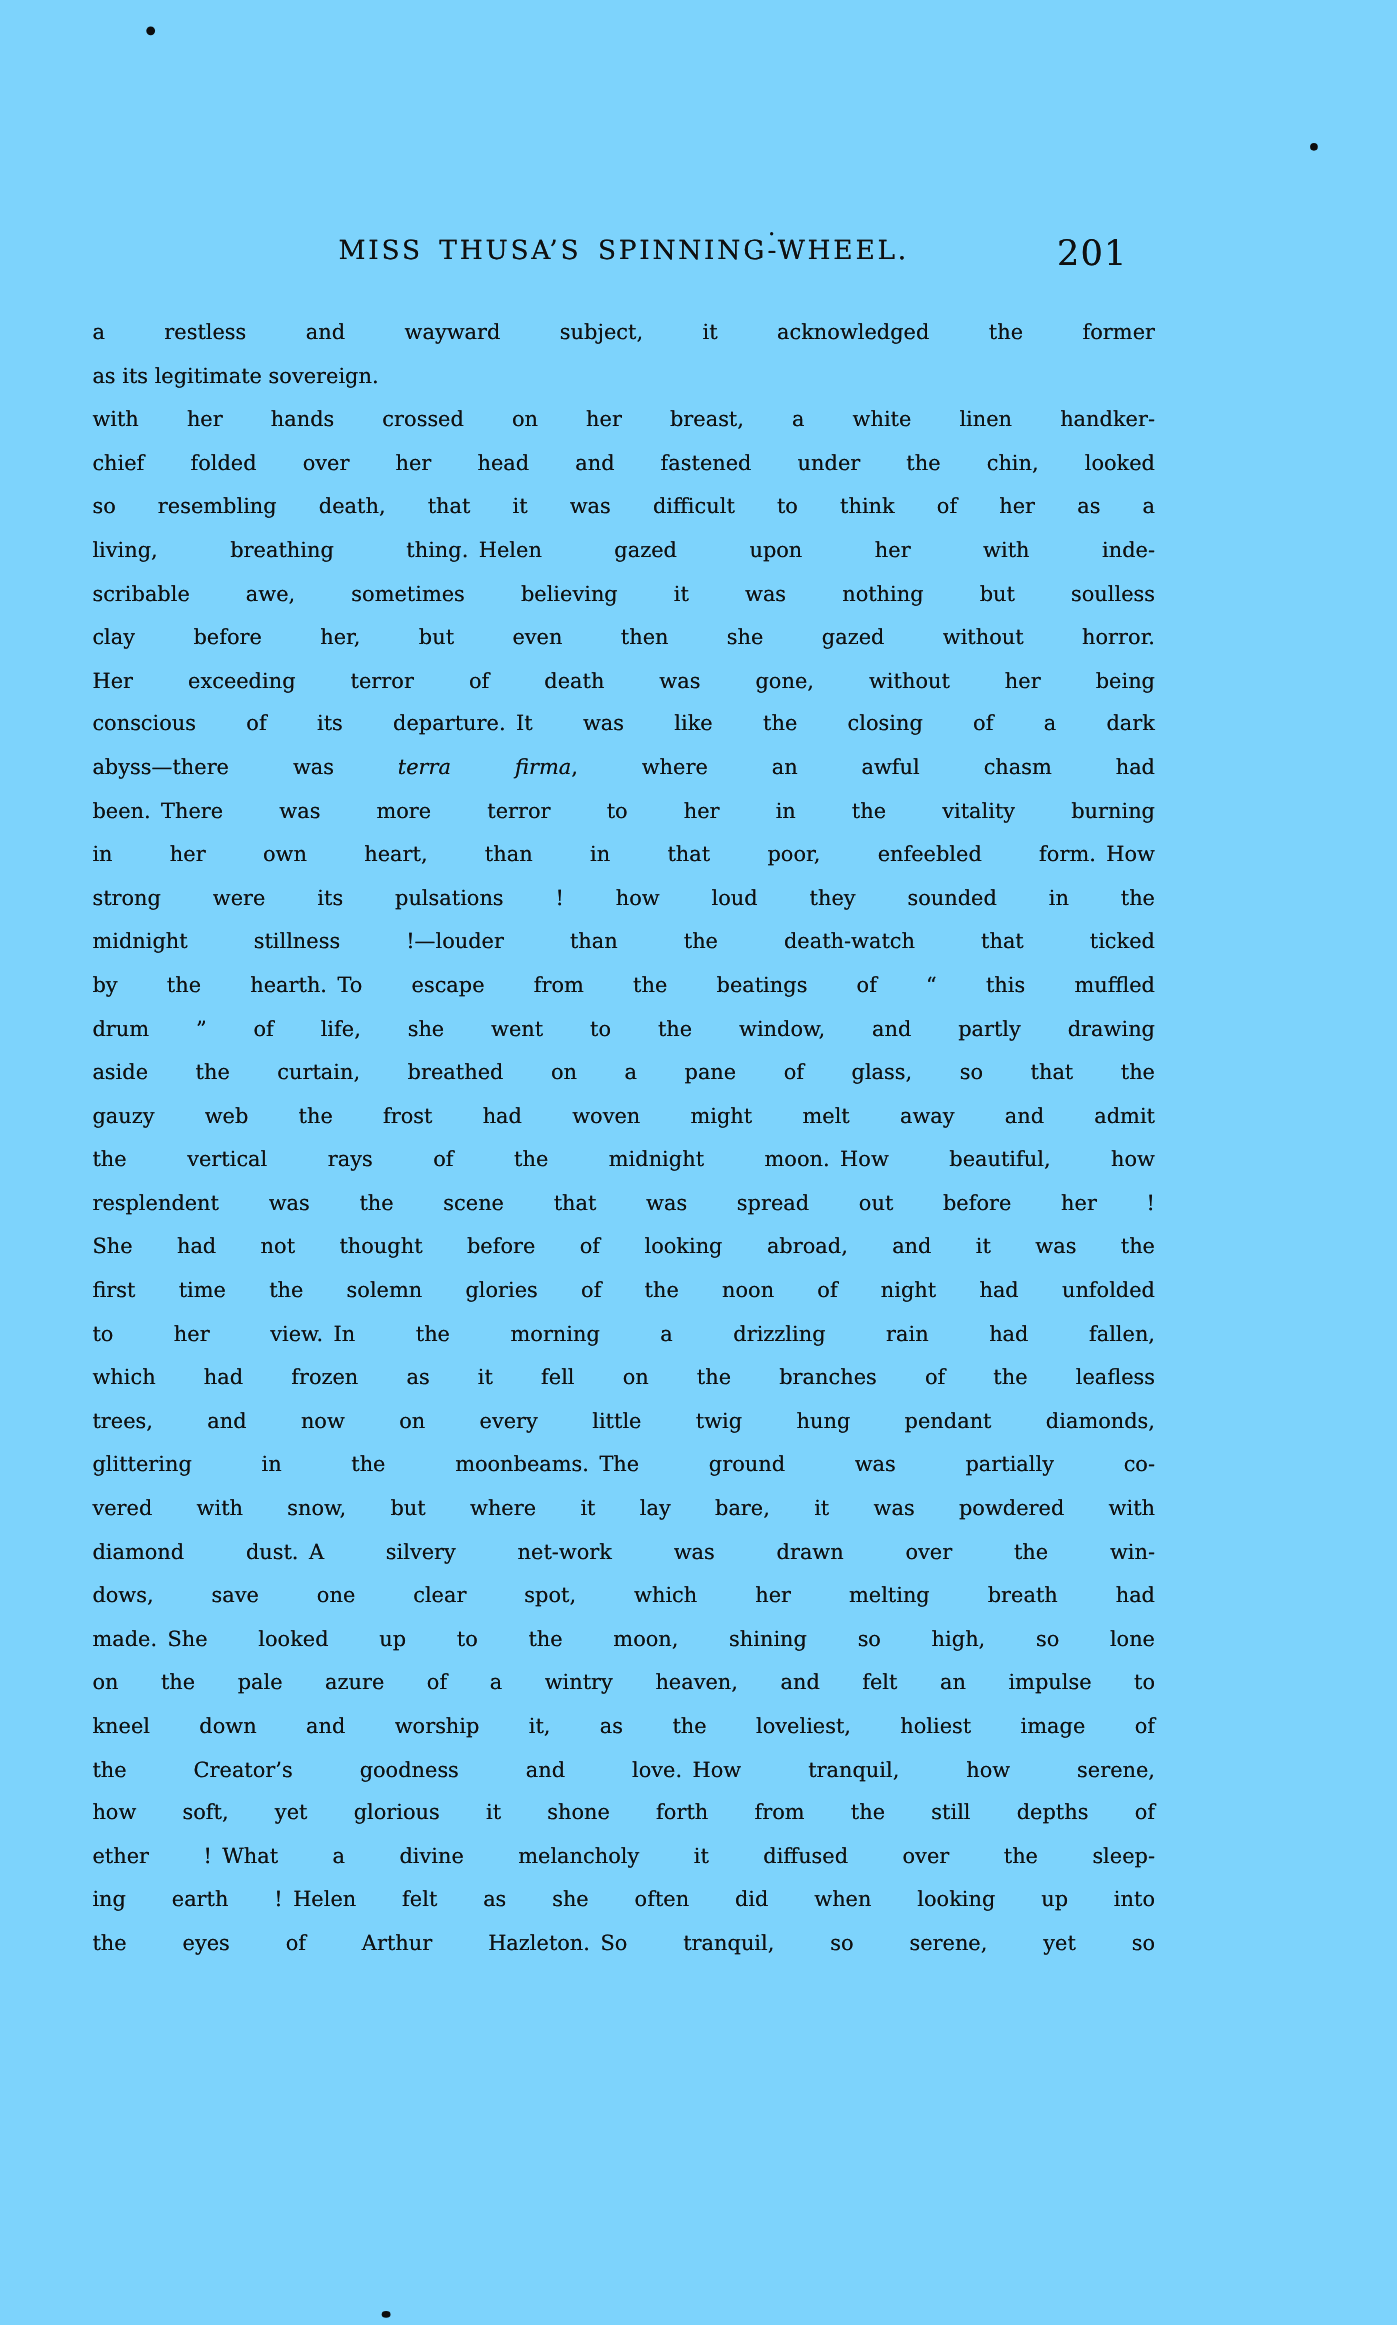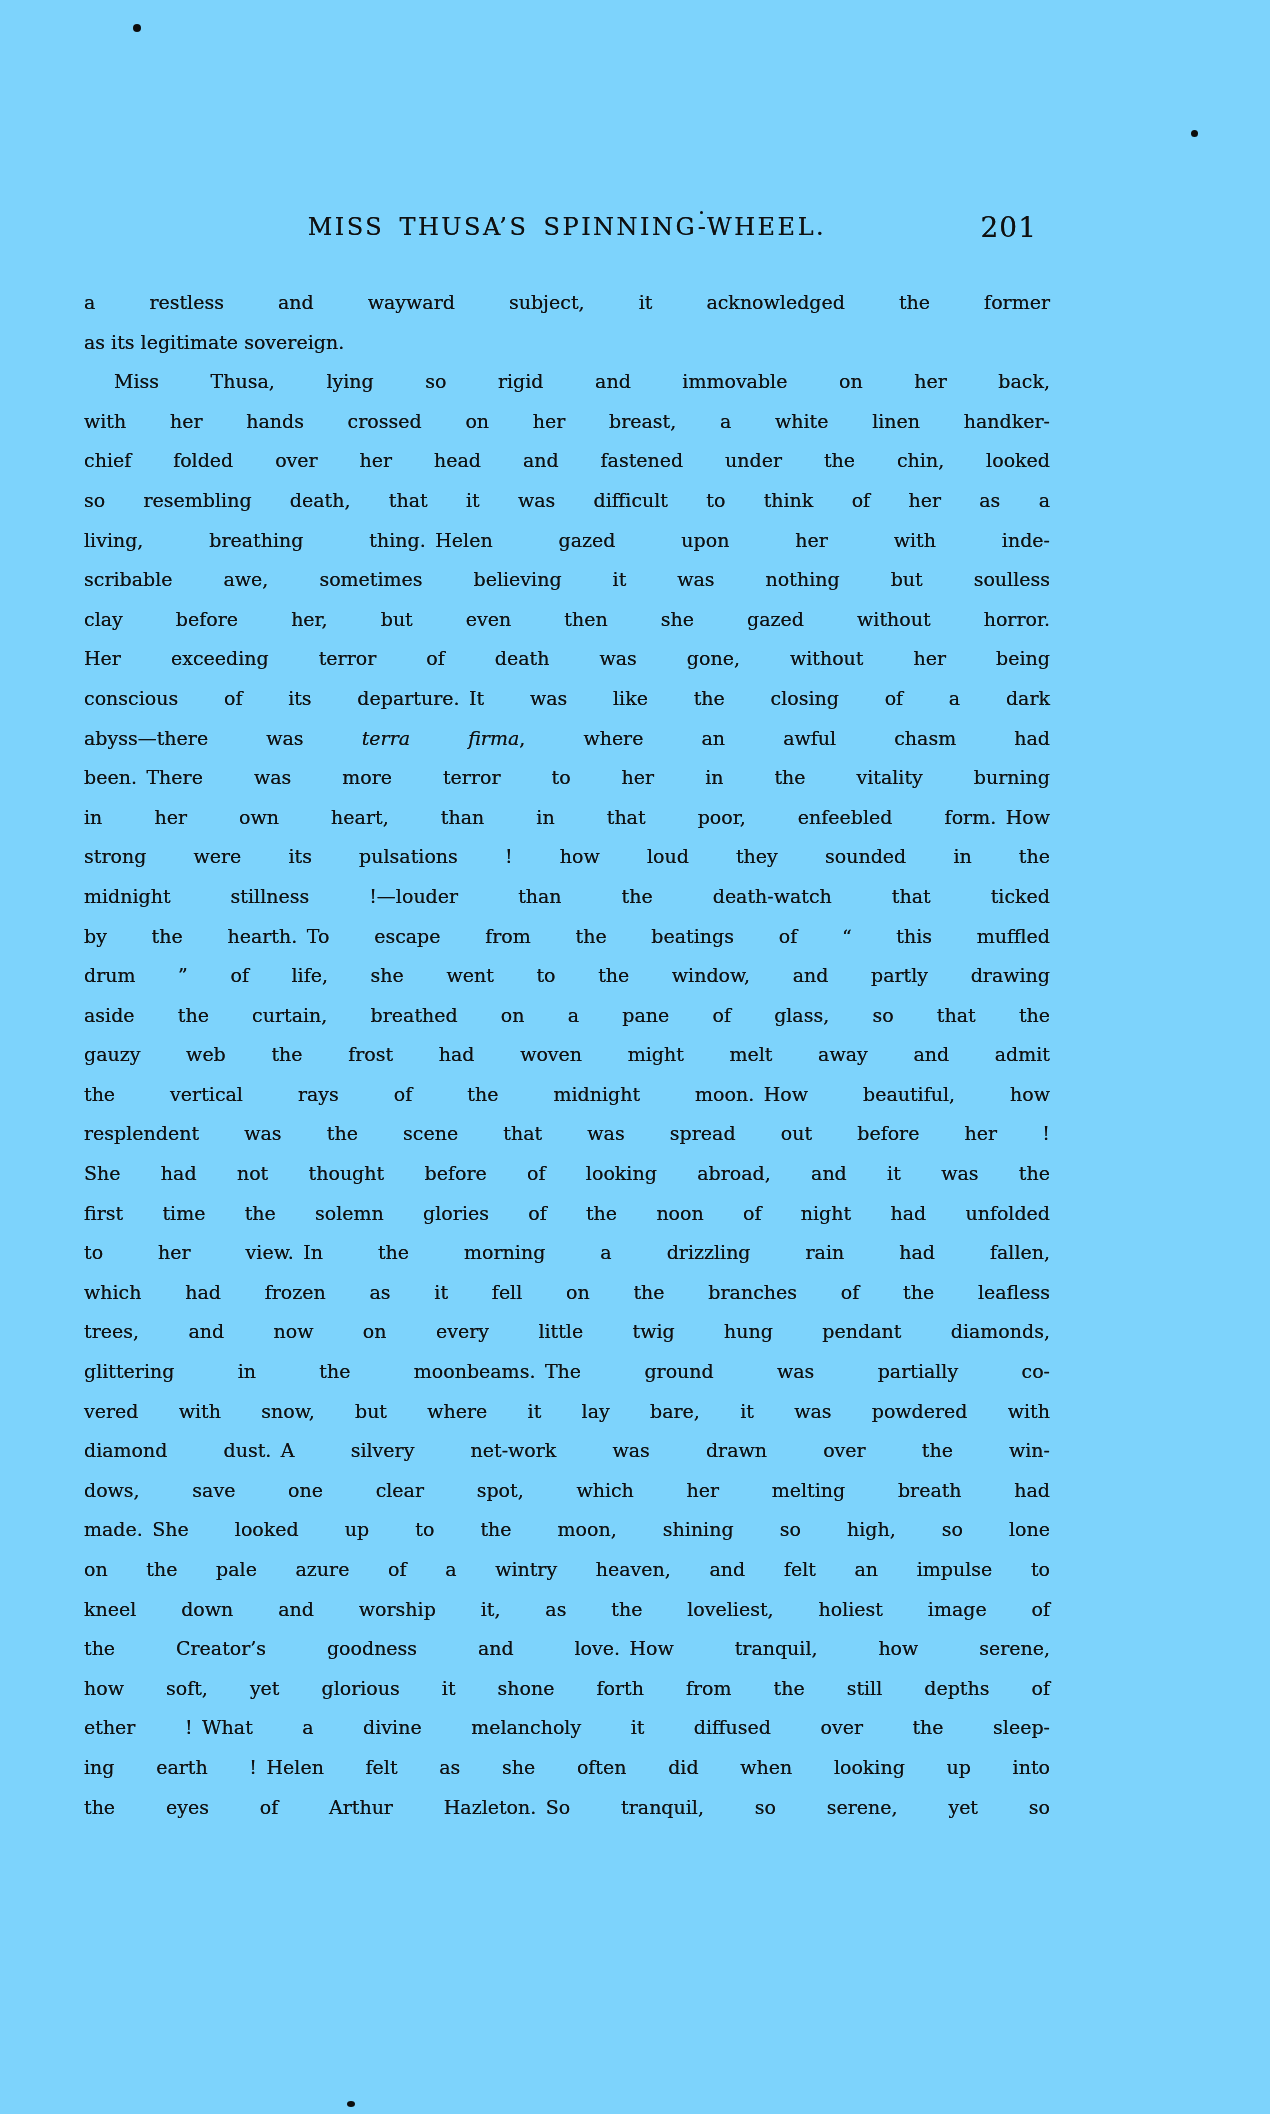--- a/index.html
+++ b/index.html
@@ -29,22 +29,22 @@
     text-align: center;
     font-size: 24px;
     letter-spacing: 2.5px;
     word-spacing: 5px;
     white-space: nowrap;
     text-shadow: 0 0 0.6px rgba(0,0,0,0.75);
   }
   .page-number {
     position: absolute;
     top: -2px;
-    right: 13px;
-    font-size: 28px;
+    right: 25px;
+    font-size: 32px;
     letter-spacing: 1px;
     text-shadow: 0 0 0.6px rgba(0,0,0,0.75);
   }
   
   .body-text {
     position: absolute;
     left: 84px;
     top: 283px;
     width: 966px;
     font-size: 19px;
@@ -83,21 +83,20 @@
 <div class="page">
 
   <div class="running-header">
     <span class="header-title">MISS THUSA’S SPINNING-WHEEL.</span>
     <span class="page-number">201</span>
   </div>
 
   <div class="body-text" id="body-text">
       <div class="bline"><span>a restless and wayward subject, it acknowledged the former</span></div>
       <div class="bline short"><span>as its legitimate sovereign.</span></div>
-      <div class="bline indent"><span>Miss Thusa, lying so rigid and immovable on her back,</span></div>
       <div class="bline"><span>with her hands crossed on her breast, a white linen handker-</span></div>
       <div class="bline"><span>chief folded over her head and fastened under the chin, looked</span></div>
       <div class="bline"><span>so resembling death, that it was difficult to think of her as a</span></div>
       <div class="bline"><span>living, breathing thing. Helen gazed upon her with inde-</span></div>
       <div class="bline"><span>scribable awe, sometimes believing it was nothing but soulless</span></div>
       <div class="bline"><span>clay before her, but even then she gazed without horror.</span></div>
       <div class="bline"><span>Her exceeding terror of death was gone, without her being</span></div>
       <div class="bline"><span>conscious of its departure. It was like the closing of a dark</span></div>
       <div class="bline"><span>abyss—there was </span><span class="it">terra firma</span><span>, where an awful chasm had</span></div>
       <div class="bline"><span>been. There was more terror to her in the vitality burning</span></div>

